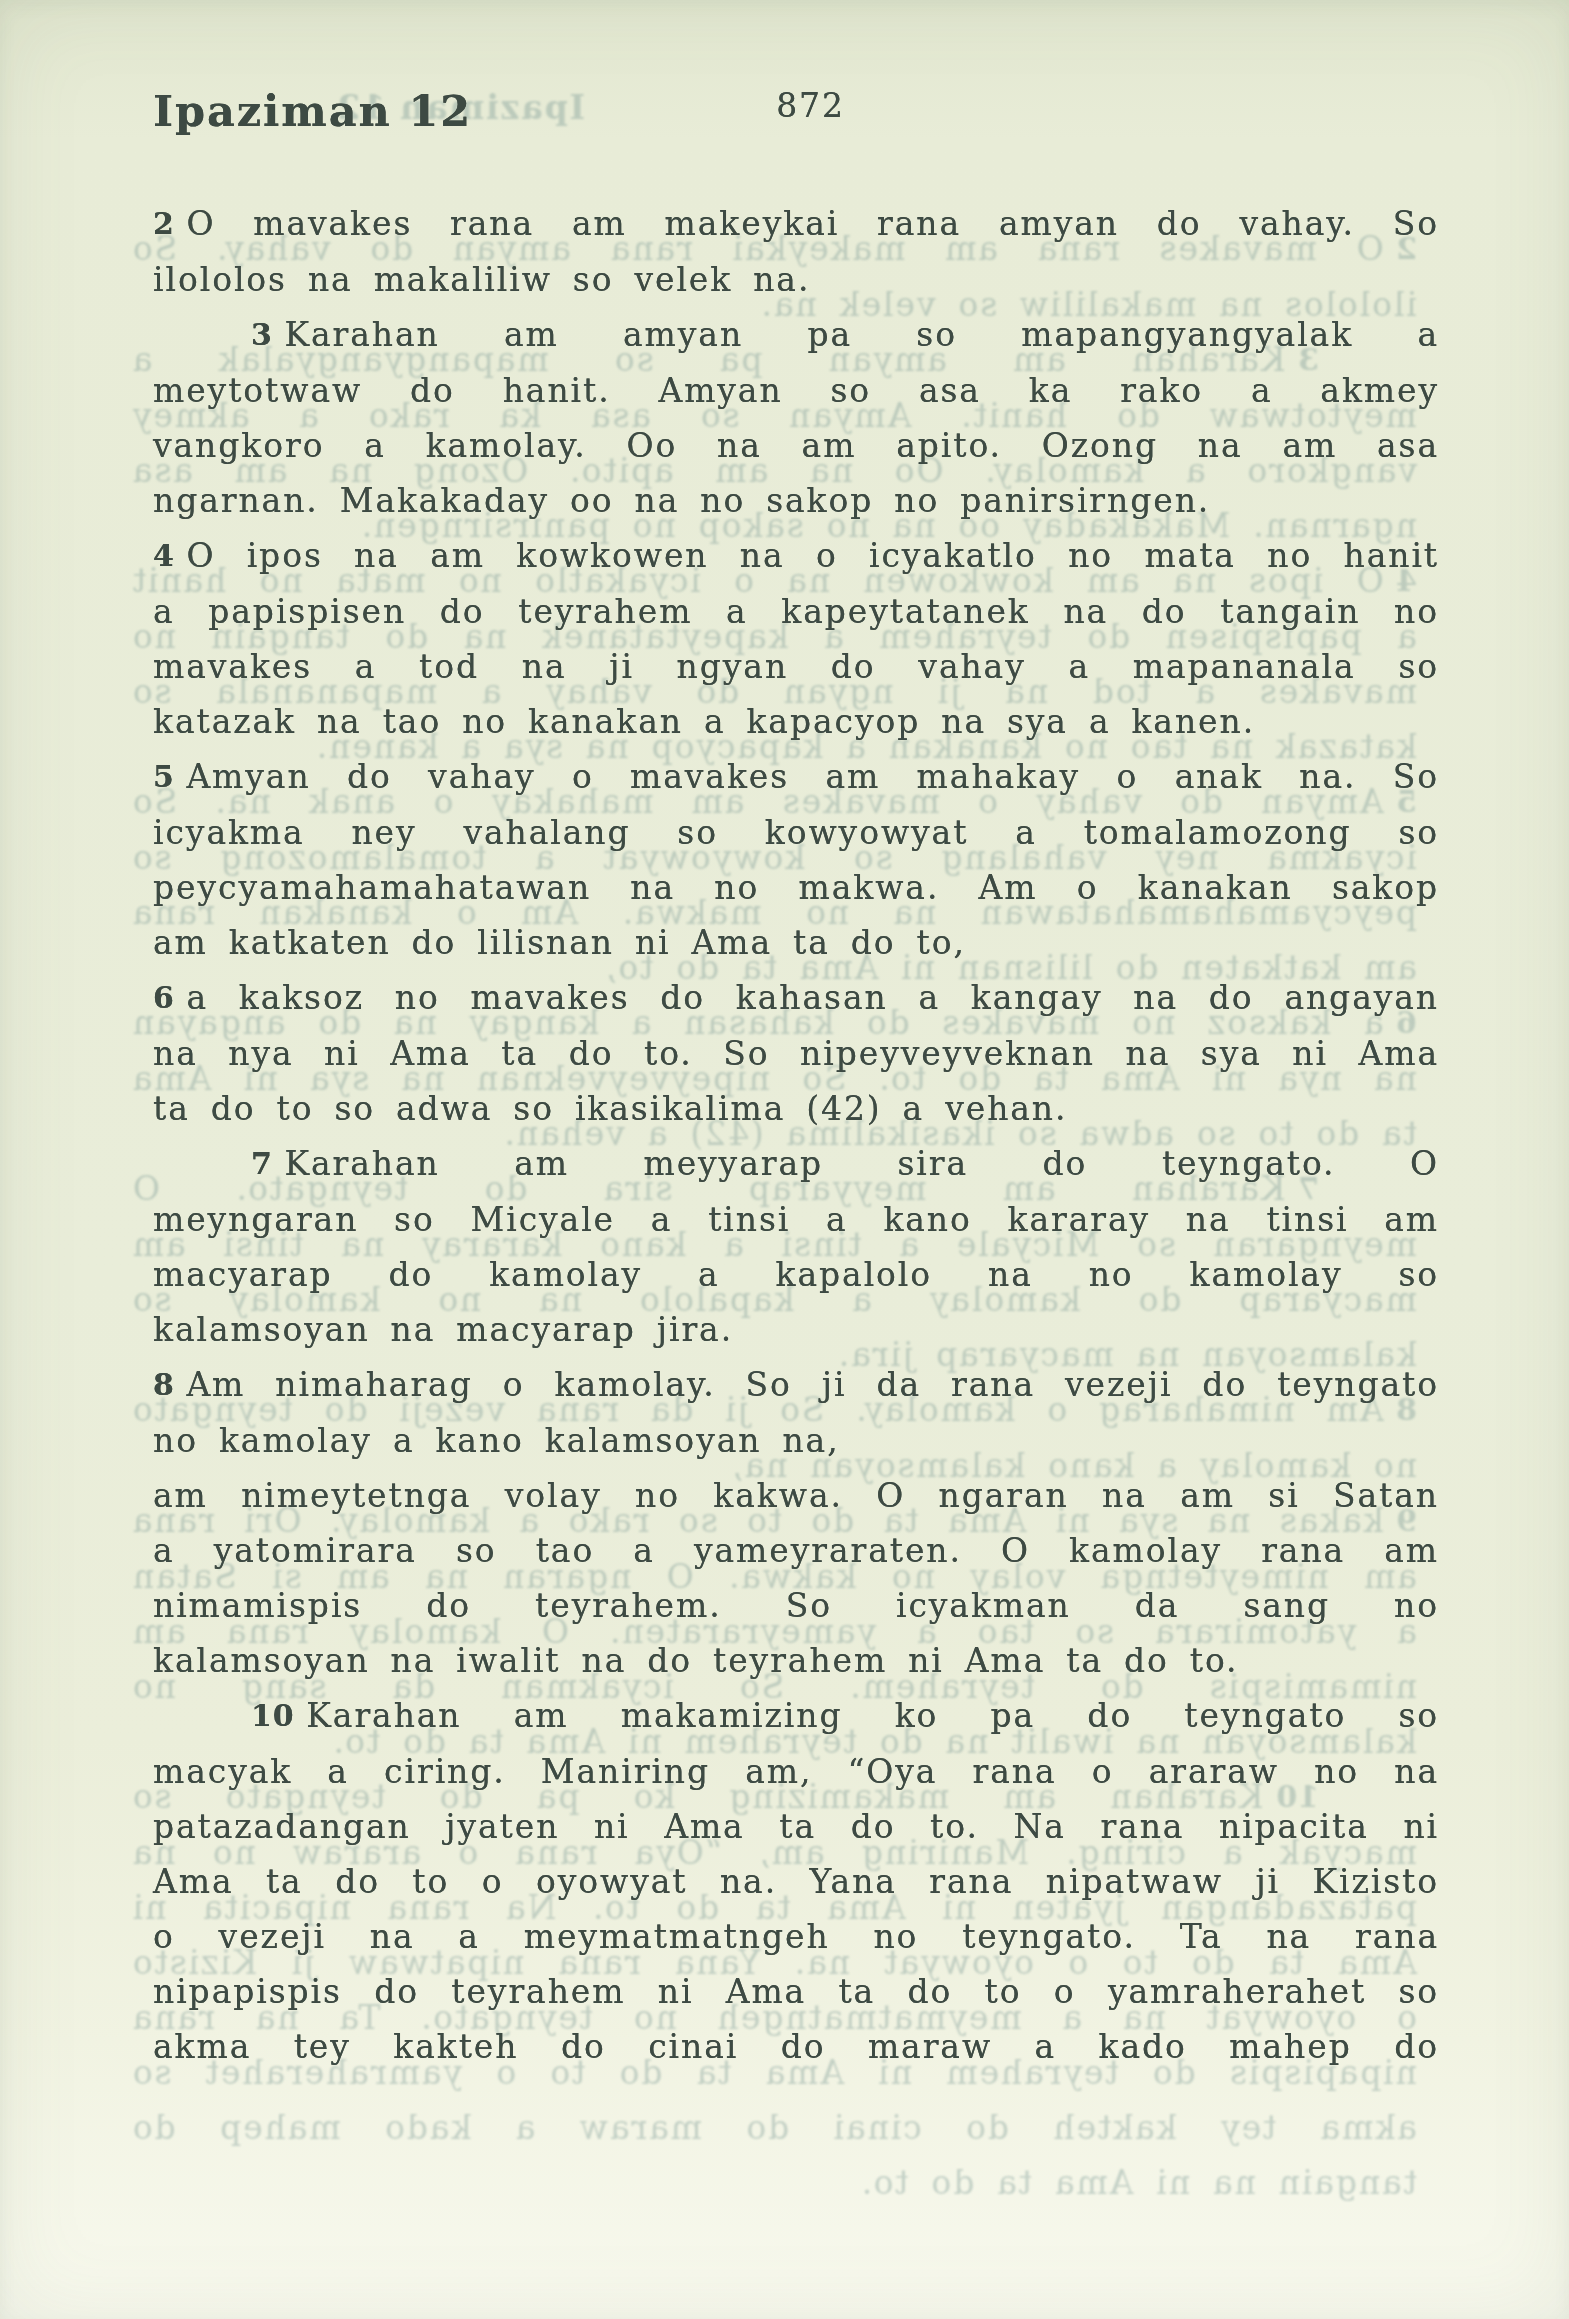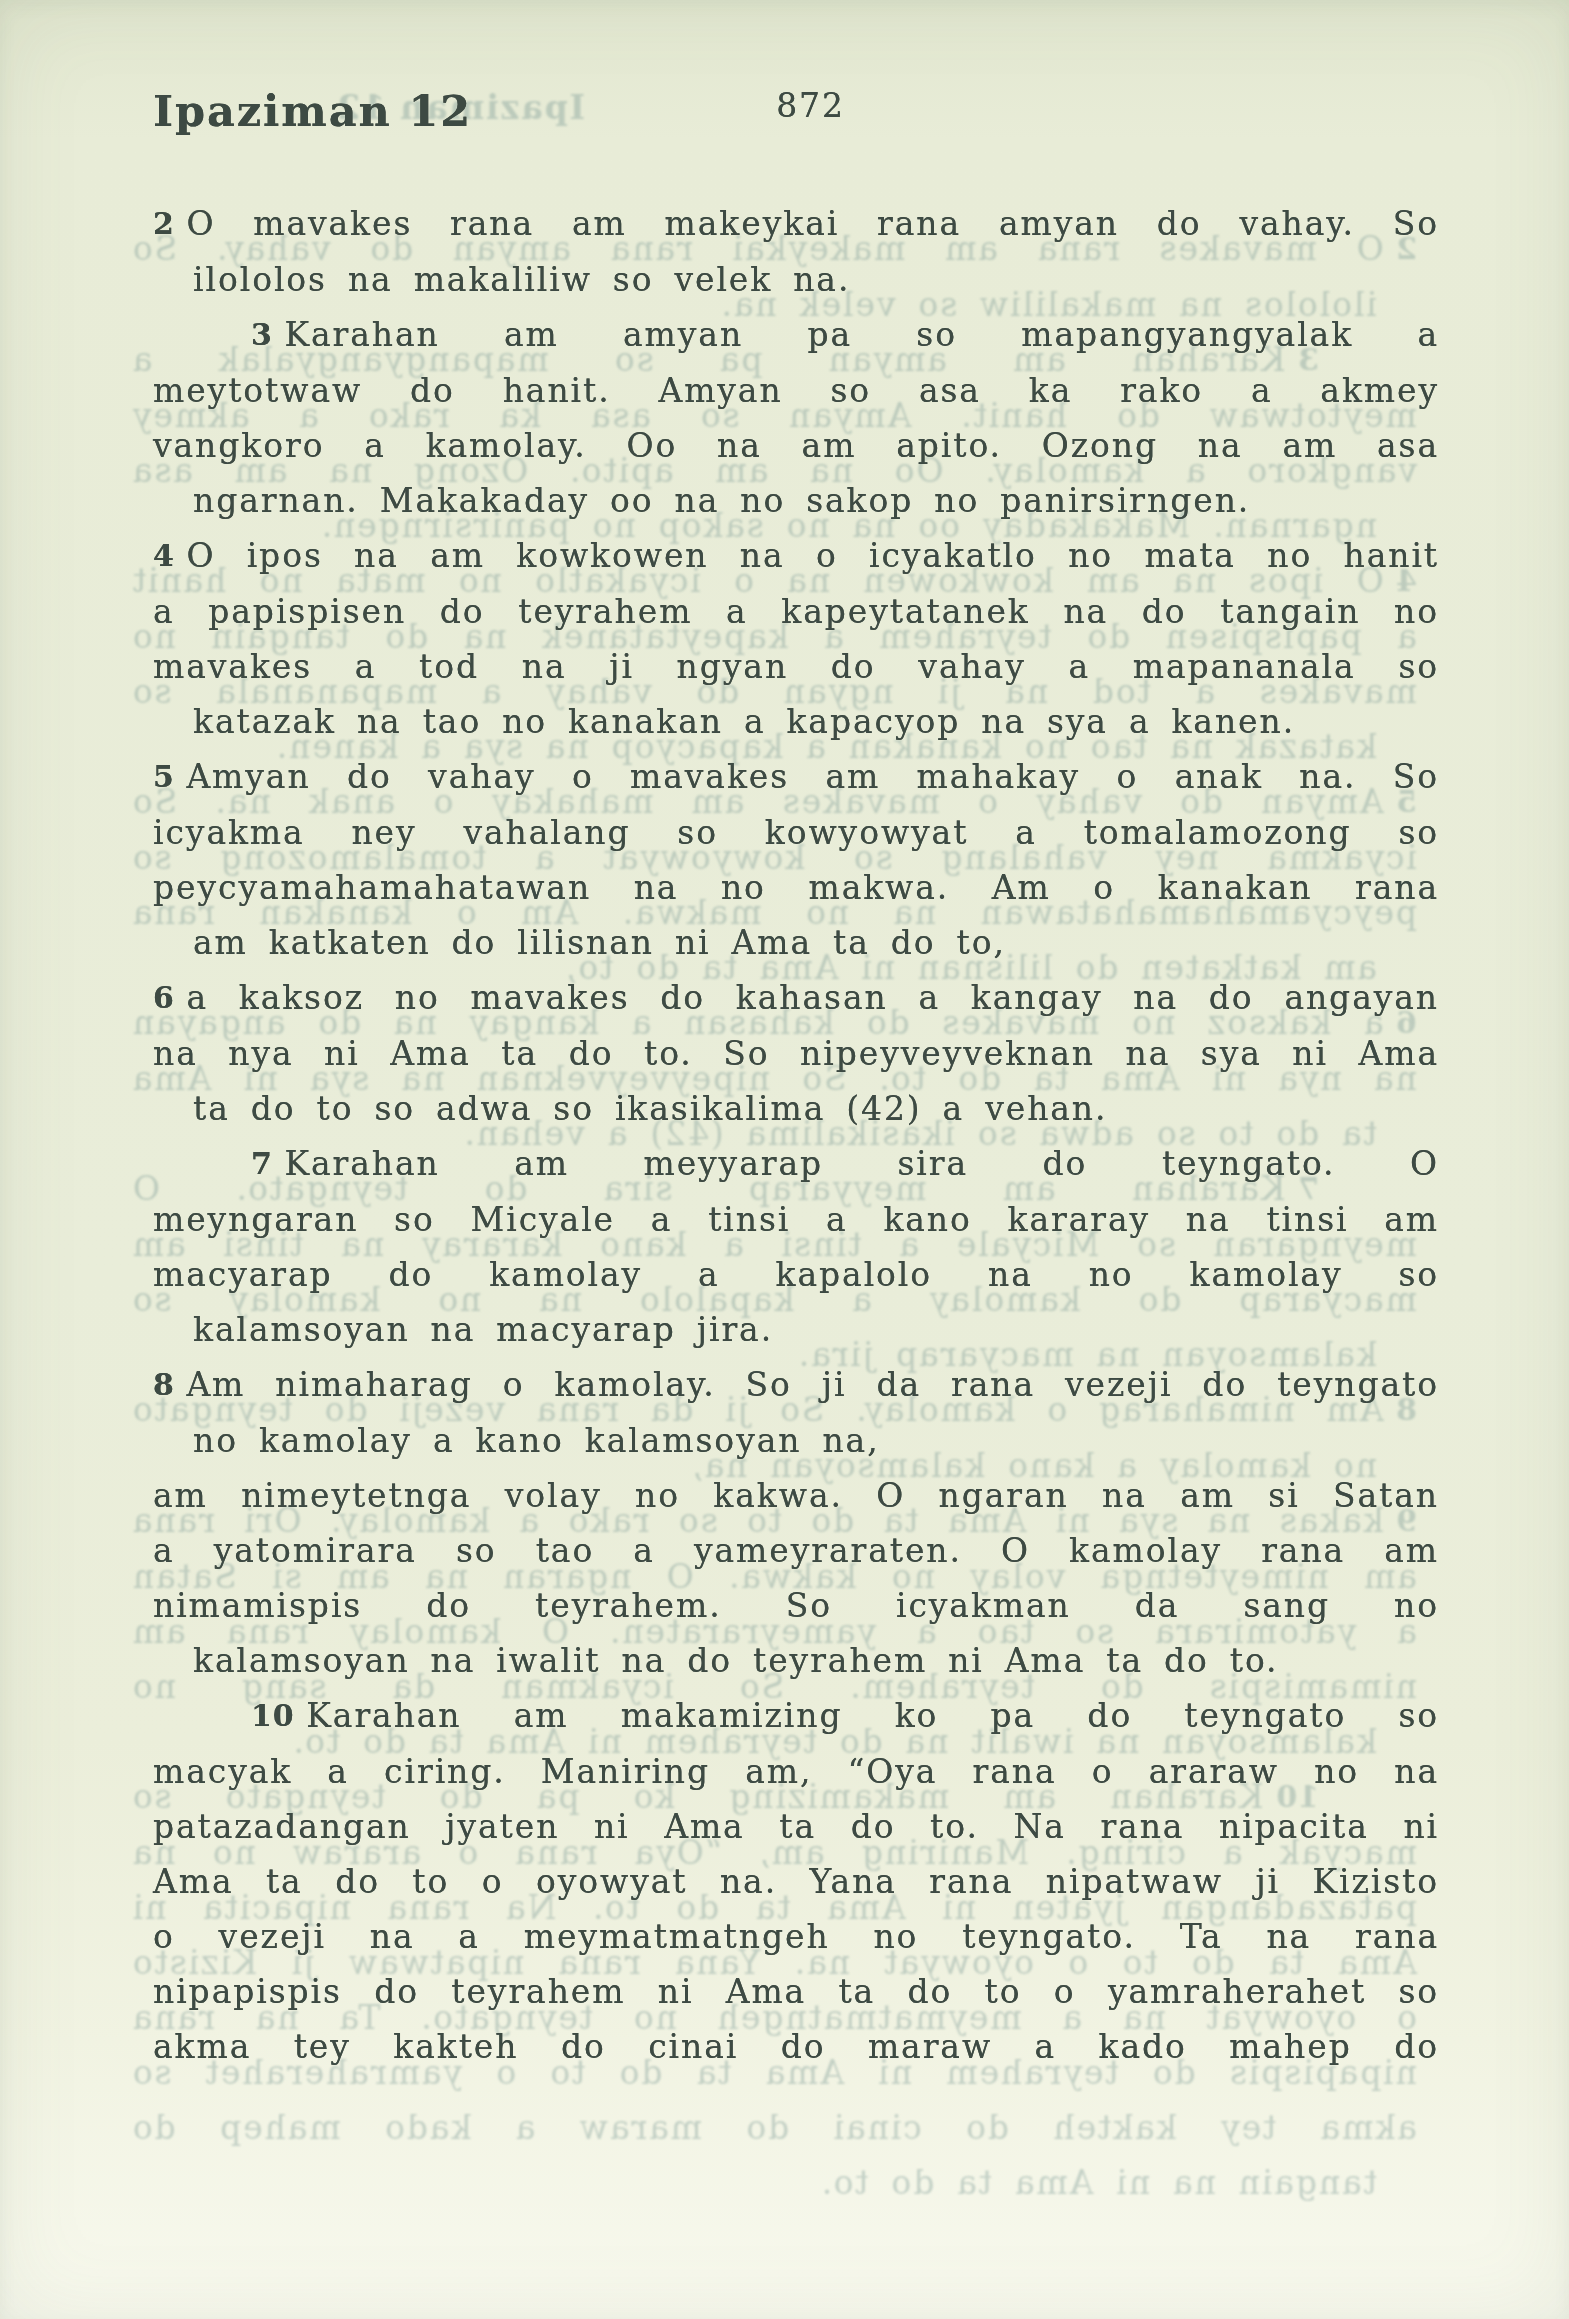--- a/index.html
+++ b/index.html
@@ -47,21 +47,21 @@
     position:absolute; left:753px; top:0; width:115px; text-align:center;
     font-size:33px; font-weight:normal; letter-spacing:1.9px;
     text-shadow:0 0 0.6px rgba(50,62,55,0.85);
   }
   #versecol{
     position:absolute; top:196px; left:153px; width:1286px;
     font-size:33px; line-height:55px; letter-spacing:1.9px; word-spacing:8.6px;
     text-shadow:0 0 0.6px rgba(50,62,55,0.8);
   }
   .line{ text-align:justify; text-align-last:justify; }
-  .line.last{ text-align-last:left;margin-left:40px; }
+  .line.last{ text-align-last:left; }
   .line.indent{ padding-left:98px; }
   .vnum{ font-weight:bold; font-size:30px; margin-right:11.5px; letter-spacing:1px; position:relative; top:-1px; }
 </style>
 </head>
 <body>
 
 <div id="page">
 
   <div id="ghost" aria-hidden="true">
     <div class="gheader">Ipaziman 12</div>
@@ -117,21 +117,21 @@
         <div class="line indent"><span class="vnum">3</span>Karahan am amyan pa so mapangyangyalak a</div>
         <div class="line">meytotwaw do hanit. Amyan so asa ka rako a akmey</div>
         <div class="line">vangkoro a kamolay. Oo na am apito. Ozong na am asa</div>
         <div class="line last">ngarnan. Makakaday oo na no sakop no panirsirngen.</div>
         <div class="line"><span class="vnum">4</span>O ipos na am kowkowen na o icyakatlo no mata no hanit</div>
         <div class="line">a papispisen do teyrahem a kapeytatanek na do tangain no</div>
         <div class="line">mavakes a tod na ji ngyan do vahay a mapananala so</div>
         <div class="line last">katazak na tao no kanakan a kapacyop na sya a kanen.</div>
         <div class="line"><span class="vnum">5</span>Amyan do vahay o mavakes am mahakay o anak na. So</div>
         <div class="line">icyakma ney vahalang so kowyowyat a tomalamozong so</div>
-        <div class="line">peycyamahamahatawan na no makwa. Am o kanakan rana</div>
+        <div class="line">peycyamahamahatawan na no makwa. Am o kanakan sakop</div>
         <div class="line last">am katkaten do lilisnan ni Ama ta do to,</div>
         <div class="line"><span class="vnum">6</span>a kaksoz no mavakes do kahasan a kangay na do angayan</div>
         <div class="line">na nya ni Ama ta do to. So nipeyveyveknan na sya ni Ama</div>
         <div class="line last">ta do to so adwa so ikasikalima (42) a vehan.</div>
         <div class="line indent"><span class="vnum">7</span>Karahan am meyyarap sira do teyngato. O</div>
         <div class="line">meyngaran so Micyale a tinsi a kano kararay na tinsi am</div>
         <div class="line">macyarap do kamolay a kapalolo na no kamolay so</div>
         <div class="line last">kalamsoyan na macyarap jira.</div>
         <div class="line"><span class="vnum">8</span>Am nimaharag o kamolay. So ji da rana vezeji do teyngato</div>
         <div class="line last">no kamolay a kano kalamsoyan na,</div>

